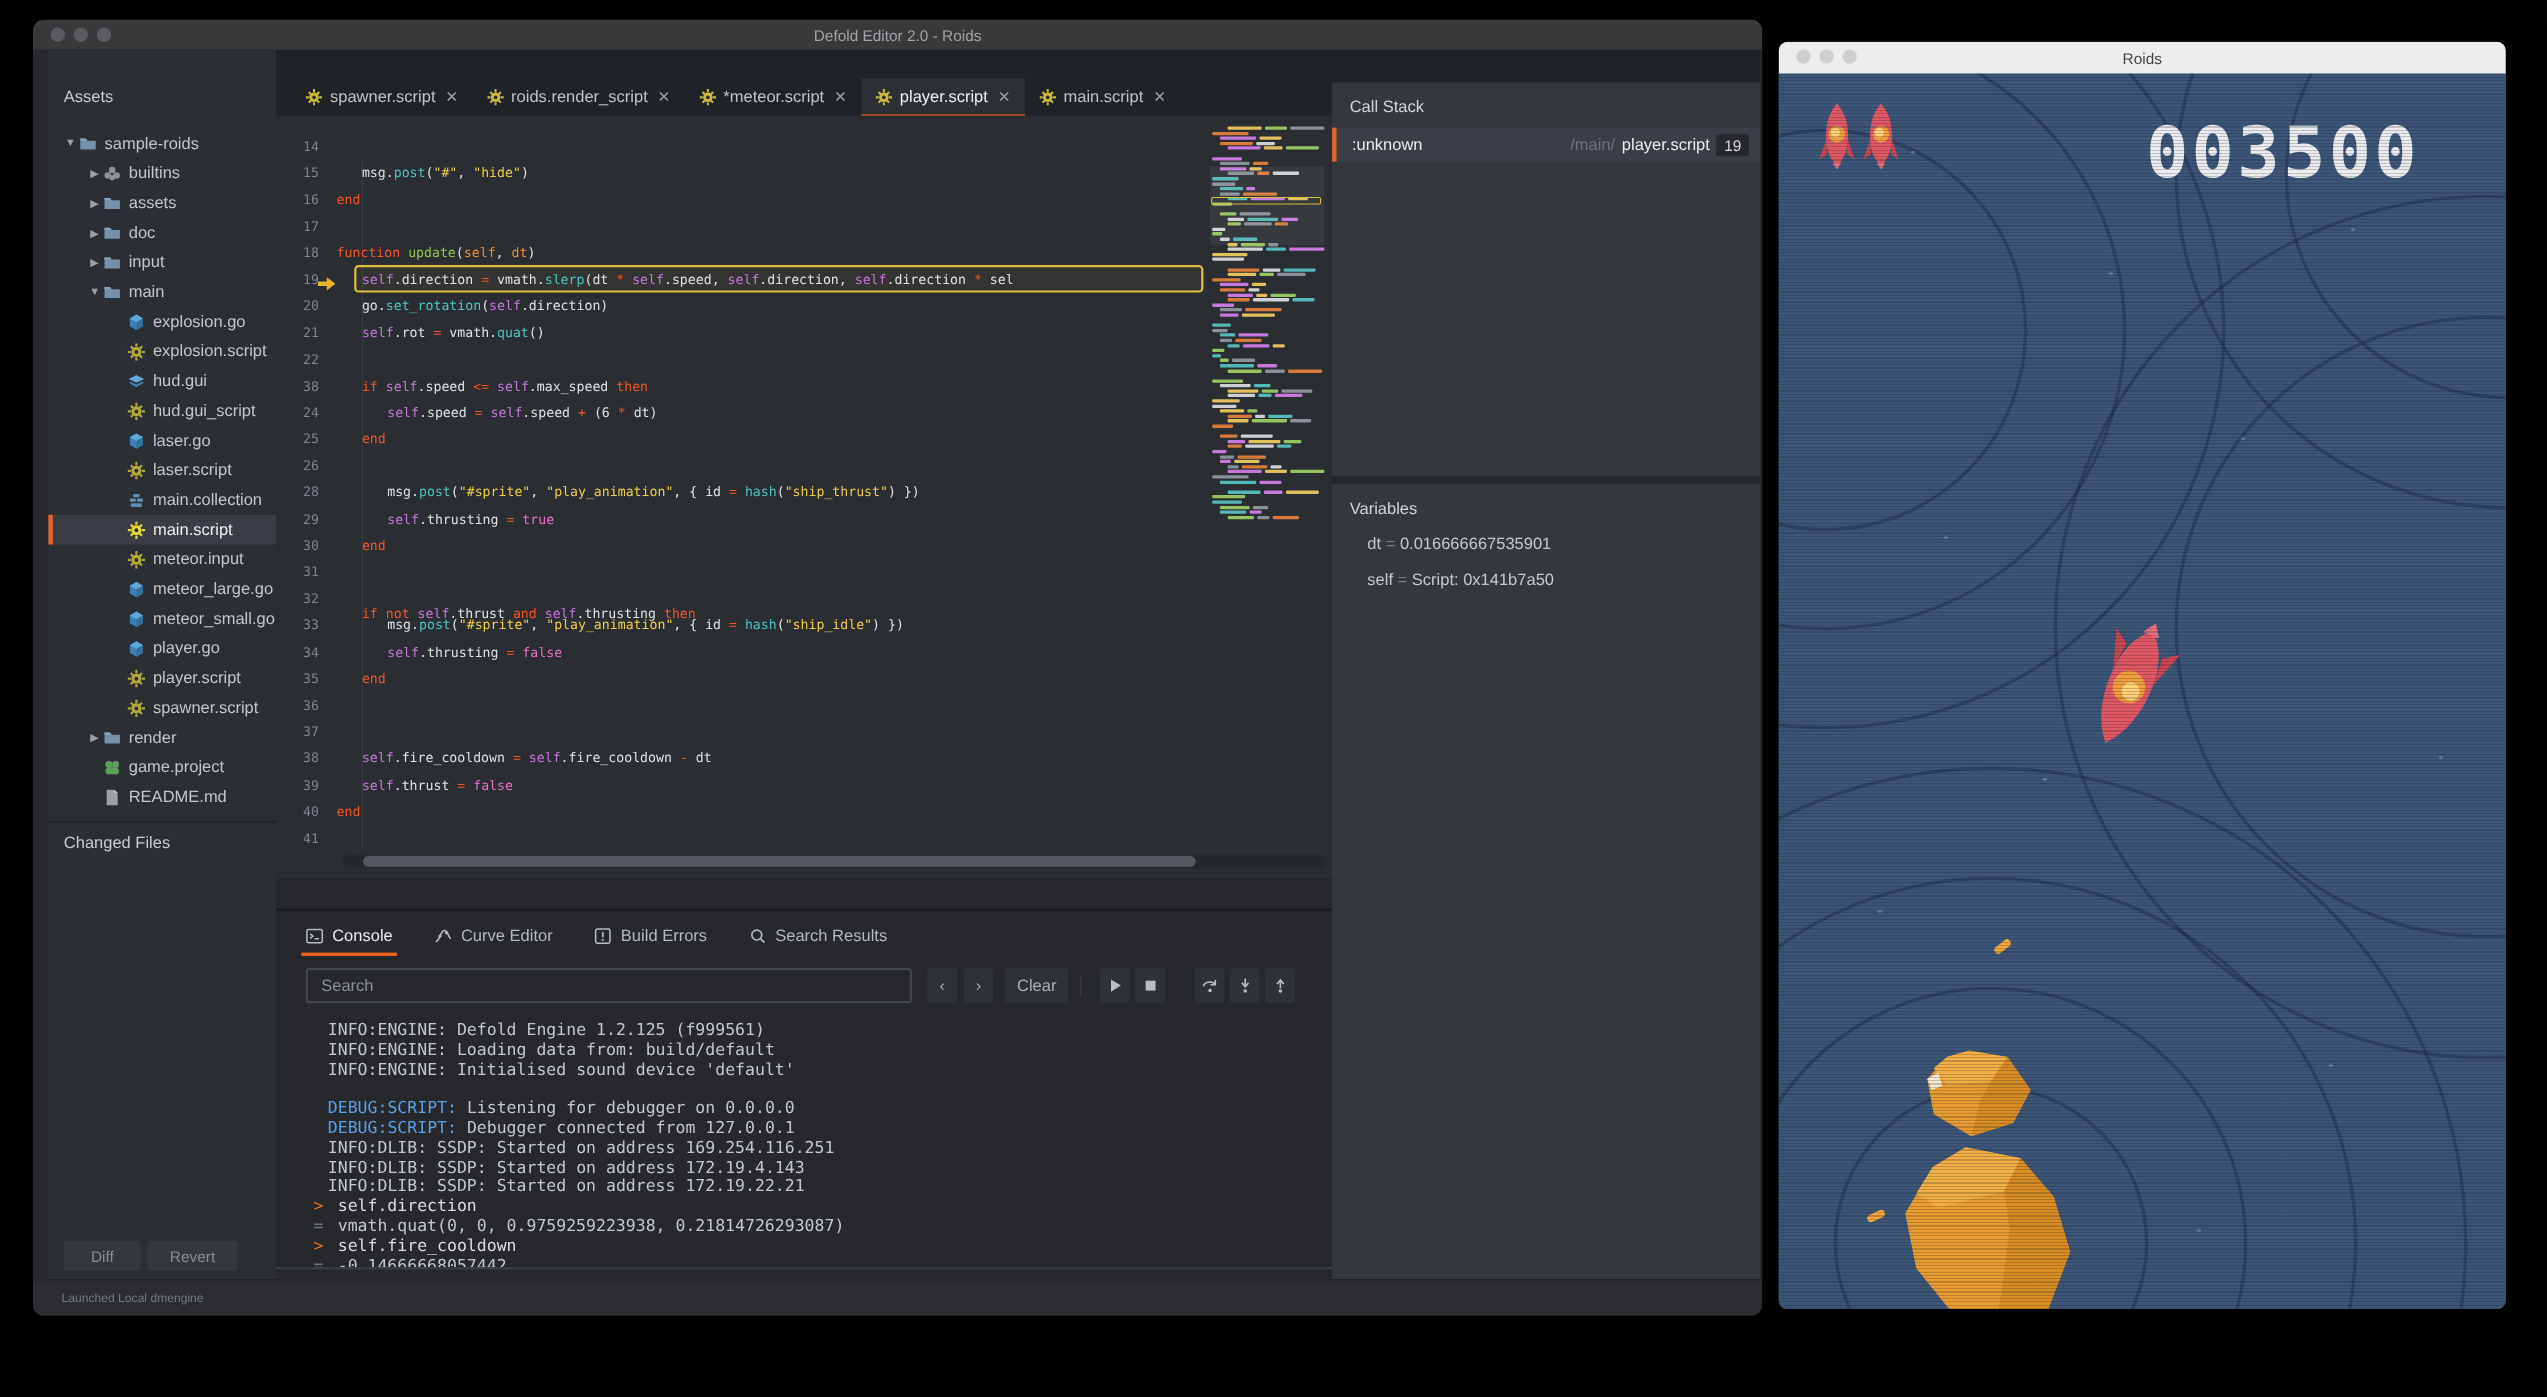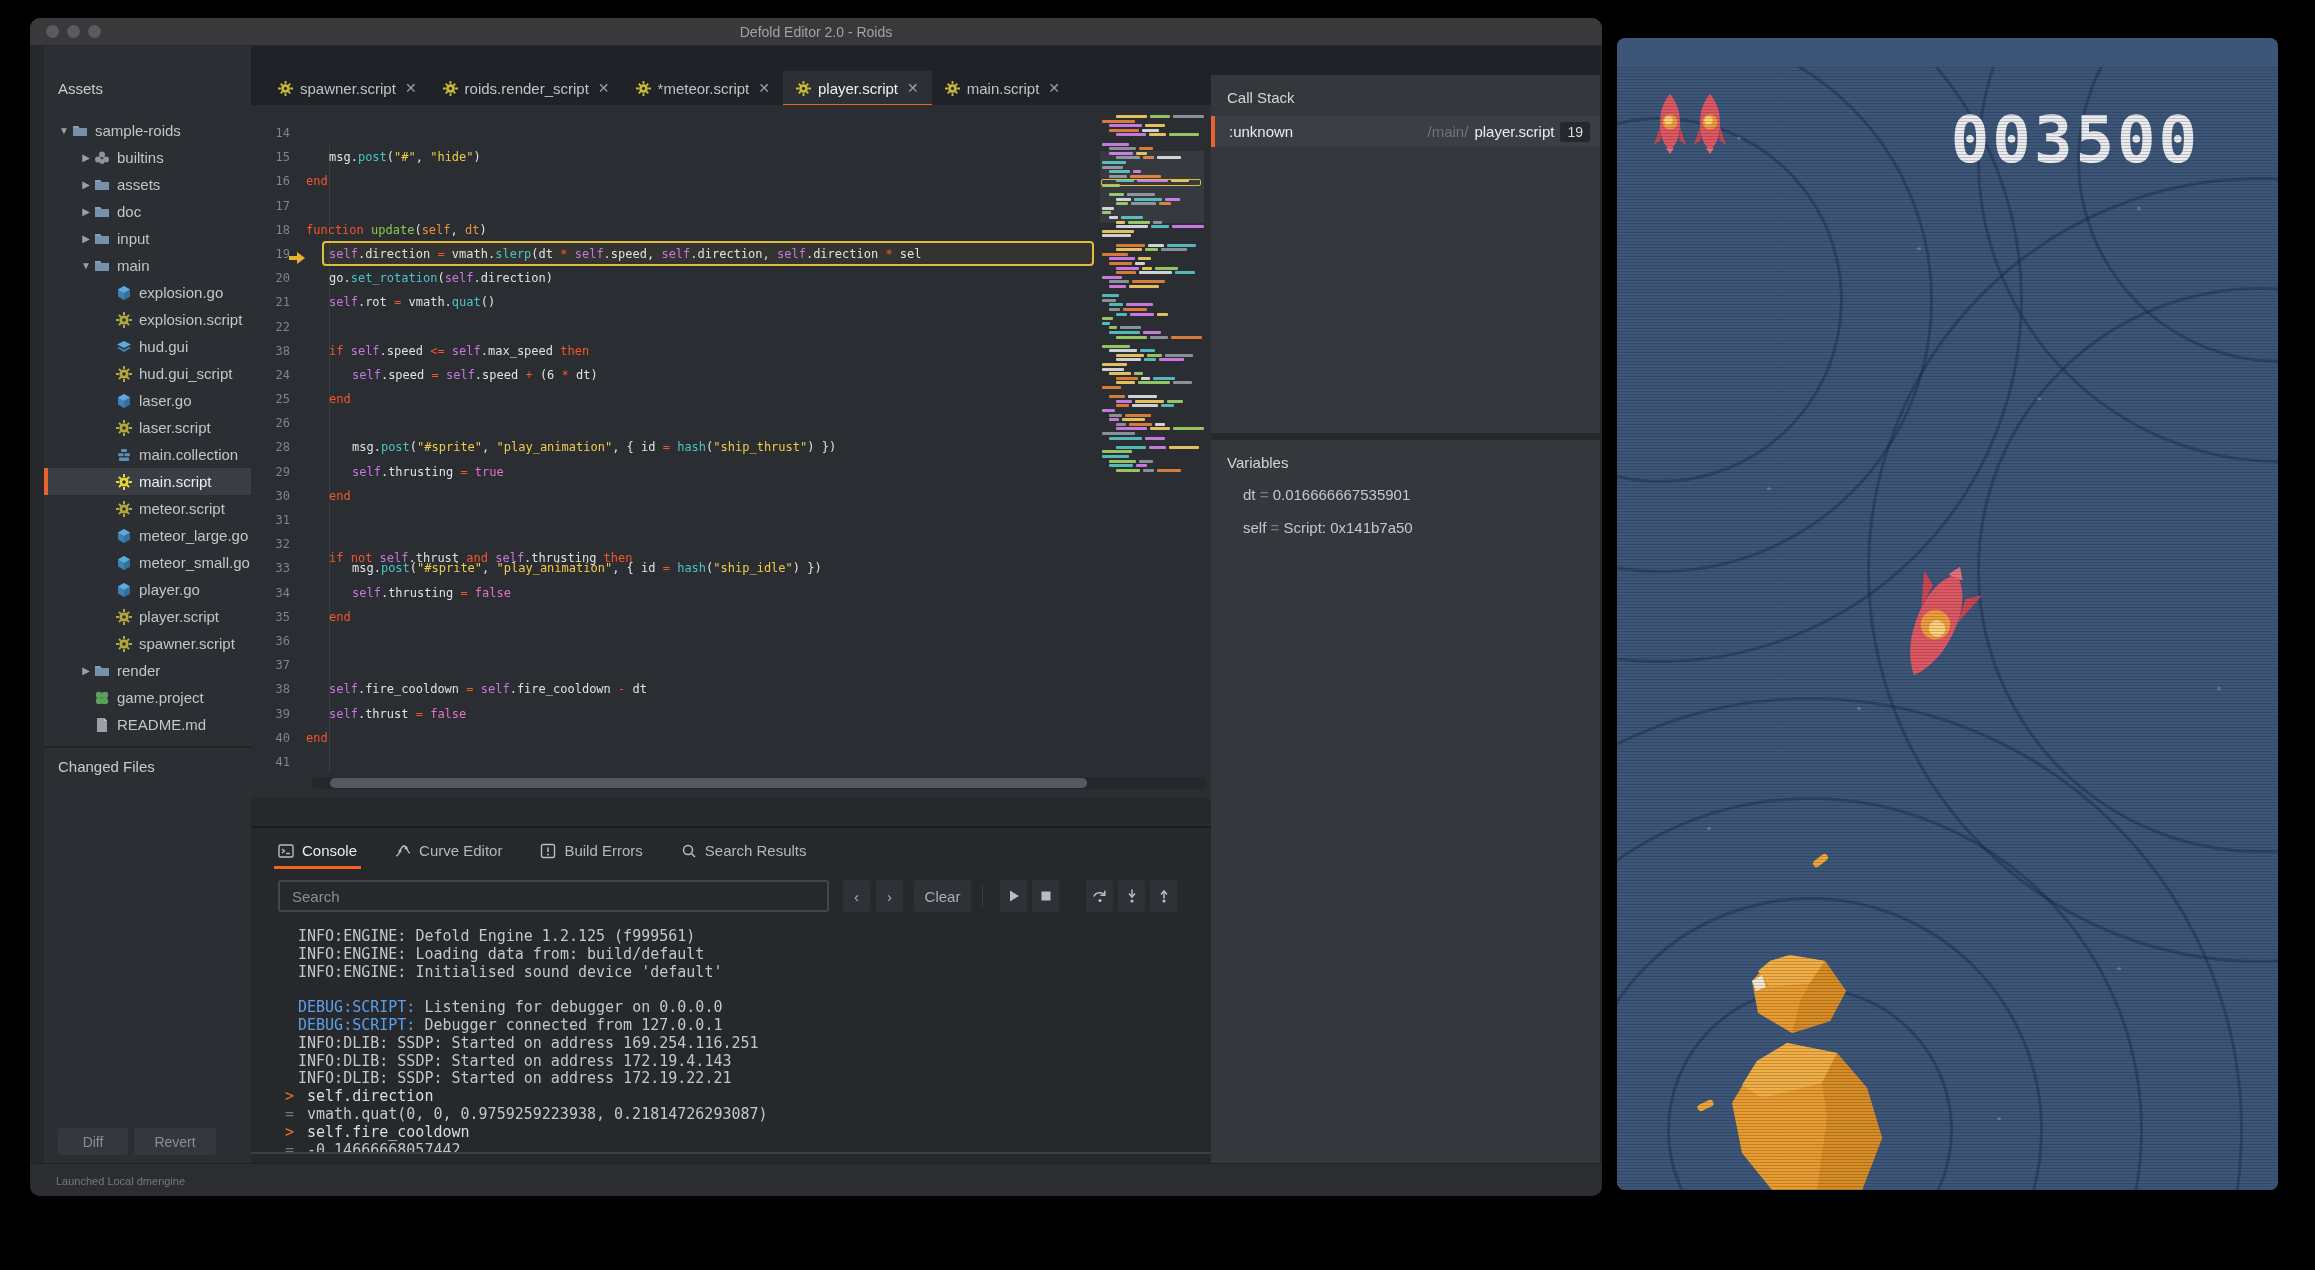--- a/index.html
+++ b/index.html
@@ -294,21 +294,21 @@
             <span class="tree-arrow"></span>
             <span class="tree-icon">
               <svg viewBox="0 0 16 16">
                 <g fill="#b4a83e">
                   <path d="M7 0h2v3H7zM7 13h2v3H7zM0 7h3v2H0zM13 7h3v2h-3zM2.2 3.6l1.4-1.4 2.1 2.1-1.4 1.4zM10.3 11.7l1.4-1.4 2.1 2.1-1.4 1.4zM3.6 13.8l-1.4-1.4 2.1-2.1 1.4 1.4zM11.7 5.7l-1.4-1.4 2.1-2.1 1.4 1.4z"></path>
                   <circle cx="8" cy="8" r="4.6"></circle>
                 </g>
                 <circle cx="8" cy="8" r="1.8" fill="#2b2e32"></circle>
               </svg>
             </span>
-            <span>meteor.script</span>
+            <span>meteor.input</span>
           </div>
           <div class="tree-row" style="padding-left: 58px;">
             <span class="tree-arrow"></span>
             <span class="tree-icon">
               <svg viewBox="0 0 16 16">
                 <path d="M8 1l6 3.5v7L8 15l-6-3.5v-7z" fill="#3e7fb8"></path>
                 <path d="M8 1l6 3.5L8 8 2 4.5z" fill="#5fa8dc"></path>
                 <path d="M8 8l6-3.5v7L8 15z" fill="#357099"></path>
               </svg>
             </span>
@@ -929,20 +929,28 @@
           </div>
       </div>
     </div>
 
     <div id="status-bar">
       <span id="status-text">Launched Local dmengine</span>
     </div>
   </div>
 
   <div class="win" id="game-win">
+    <div class="titlebar" id="game-titlebar">
+      <div class="lights">
+        <div class="light"></div>
+        <div class="light"></div>
+        <div class="light"></div>
+      </div>
+      <span>Roids</span>
+    </div>
     <div id="game-area">
       <div id="game-rings">
           <div class="ring" style="left: -140px; top: 50px; height: 360px; width: 360px;"></div>
           <div class="ring" style="left: -230px; top: -40px; height: 540px; width: 540px;"></div>
           <div class="ring" style="left: -320px; top: -130px; height: 720px; width: 720px;"></div>
           <div class="ring" style="left: 50px; top: 920px; height: 280px; width: 280px;"></div>
           <div class="ring" style="left: -40px; top: 830px; height: 460px; width: 460px;"></div>
           <div class="ring" style="left: -140px; top: 730px; height: 660px; width: 660px;"></div>
           <div class="ring" style="left: -240px; top: 630px; height: 860px; width: 860px;"></div>
           <div class="ring" style="left: 360px; top: 220px; height: 560px; width: 560px;"></div>

